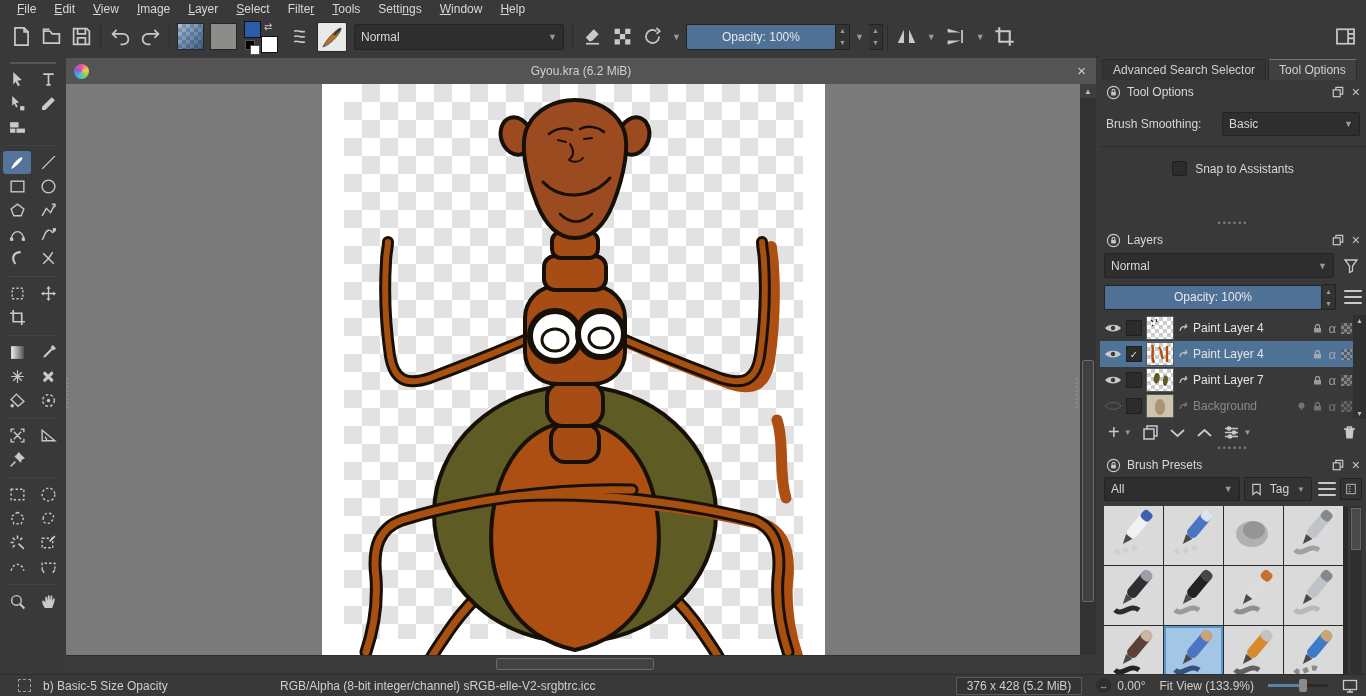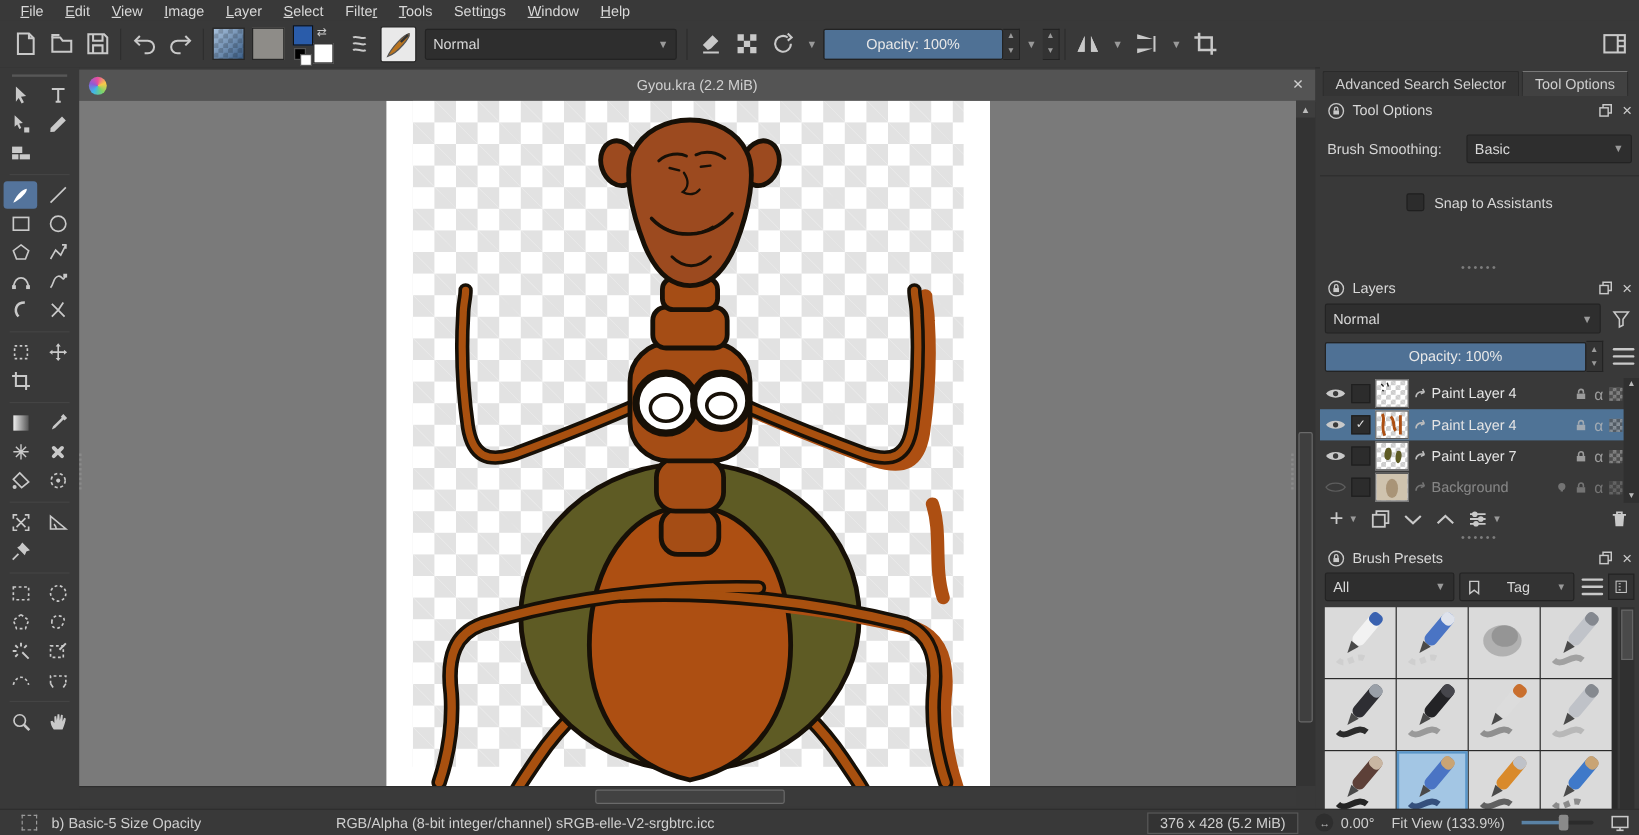--- a/index.html
+++ b/index.html
@@ -124,21 +124,21 @@
   .list-scroll{position:absolute;right:0;top:0;bottom:0;width:13px;background:#303030;
                display:flex;flex-direction:column;justify-content:space-between;align-items:center;
                font-size:7px;color:#bbb;padding:2px 0;}
   .layer-actions{display:flex;align-items:center;height:26px;padding:0 8px;gap:10px;color:#c9c9c9;}
   .layer-actions svg{width:17px;height:17px;stroke:#c9c9c9;fill:none;stroke-width:1.5;}
   .la-plus{font-size:20px;line-height:16px;}
   .la-dd{font-size:8px;color:#9a9a9a;margin-left:-6px;}
   .la-trash{margin-left:auto;}
   .bp-filter-row{display:flex;align-items:center;padding:2px 4px;gap:4px;}
   .bp-filter-row .combo{flex:1;height:22px;}
-  .tagbtn{height:22px;display:flex;align-items:center;gap:22px;background:#333;border:1px solid #232323;
+  .tagbtn{height:22px;display:flex;align-items:center;gap:8px;background:#333;border:1px solid #232323;
           border-radius:2px;padding:0 6px;}
   .tagbtn svg{width:11px;height:13px;stroke:#c9c9c9;fill:none;stroke-width:1.3;}
   .sqbtn{width:20px;height:20px;border:1px solid #232323;background:#333;display:flex;align-items:center;justify-content:center;}
   .preset-grid{position:relative;margin:3px 0 0 4px;width:244px;}
   .pgrid-inner{display:grid;grid-template-columns:repeat(4,59px);grid-auto-rows:59px;gap:1px;background:#2a2a2a;}
   .pcell{background:#dadada;display:flex;align-items:center;justify-content:center;}
   .pcell.selected{background:#a3c6e4;outline:2px solid #5b96c8;outline-offset:-2px;}
   .pgrid-scroll{position:absolute;right:-14px;top:0;bottom:0;width:12px;background:#303030;
                 display:flex;flex-direction:column;align-items:center;justify-content:space-between;
                 font-size:7px;color:#bbb;padding:2px 0;}
@@ -554,21 +554,21 @@
           <svg viewBox="0 0 16 16">
             <path d="M4.5 14C3 12 2 9.5 2 7.5l1.5-.4L5 9V3.8l1.4-.3L7 7l.5-5h1.4l.4 5 .9-4.6 1.4.3-.2 5 1.2-2.8 1.4.6c-.4 2.7-1.2 5.6-2.6 8.5z" fill="#c9c9c9" stroke="none"></path>
           </svg>
         </div>
       </div>
     </div>
 
   <div class="canvas-area">
     <div class="doc-titlebar">
       <div class="krita-logo"></div>
-      <div class="doc-title">Gyou.kra (2.2 MiB)</div>
+      <div class="doc-title">Gyou.kra (6.2 MiB)</div>
       <div class="doc-close">×</div>
     </div>
     <div class="viewport">
       <div class="document">
         <div class="checker"></div>
         <svg class="artwork" width="503" height="573" viewBox="0 0 503 573">
 
           <g stroke="#171007" stroke-width="13" fill="none" stroke-linecap="round">
             <path d="M210,470 C168,496 142,524 126,548 C118,560 112,568 108,576"></path>
             <path d="M296,470 C338,496 364,524 380,548 C388,560 394,568 398,576"></path>

